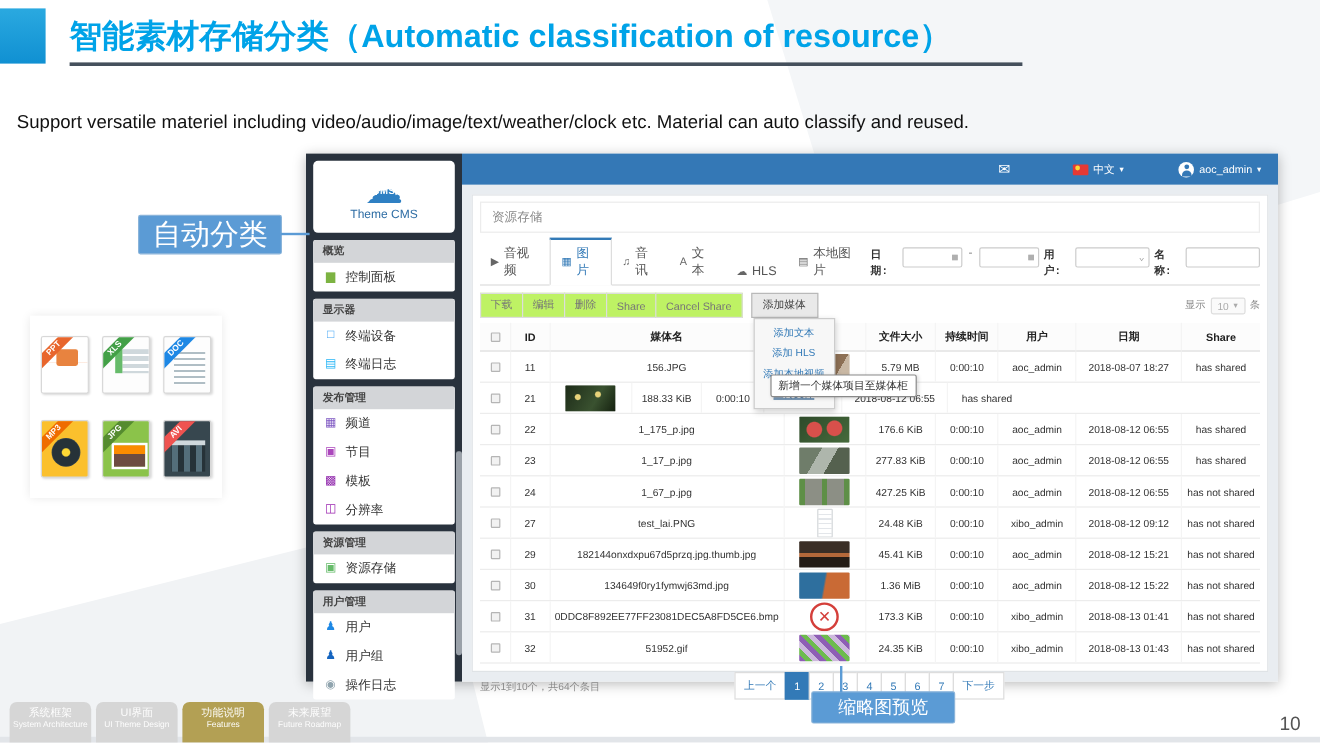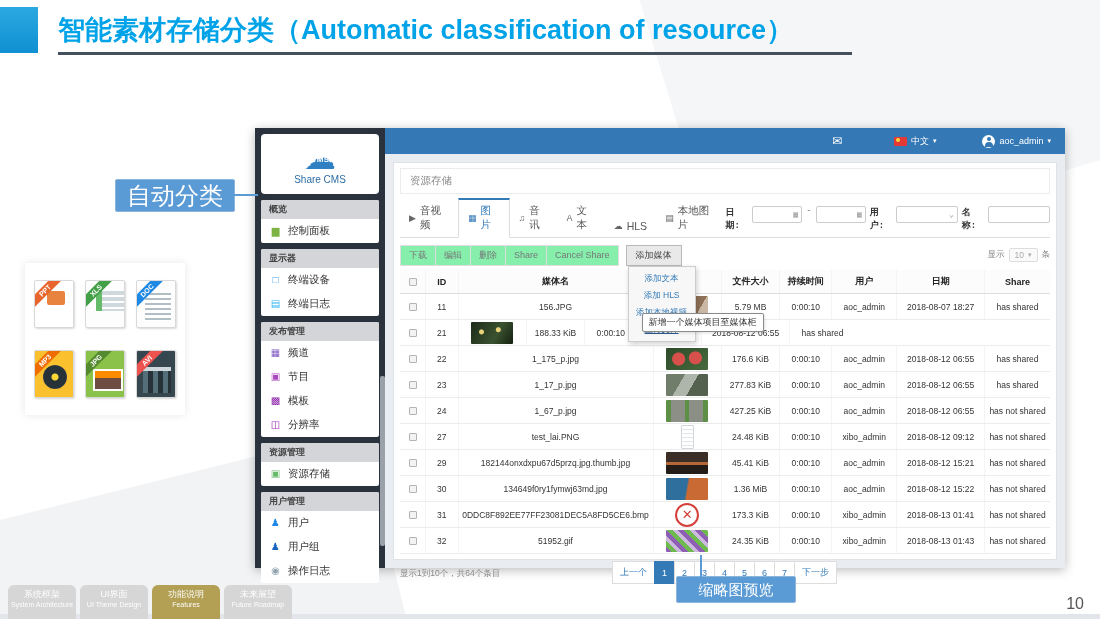--- a/index.html
+++ b/index.html
@@ -82,21 +82,21 @@
   .tab .tab-ic { font-size:9px; color:#666; }
   .tab.active { border:1px solid #ddd; border-bottom:1px solid #fff; border-top:2px solid #337ab7; margin-bottom:-1px; background:#fff; color:#337ab7; }
   .tab.active .tab-ic { color:#337ab7; }
   .filters { margin-left:auto; display:flex; align-items:flex-start; gap:4px; padding-bottom:5px; font-size:9px; color:#333; font-weight:bold;font-family:Liberation Mono, monospace; }
   .fin { display:inline-flex; align-items:center; justify-content:flex-end; width:52px; height:17px; border:1px solid #ccc; border-radius:2px; background:#fff; padding:0 3px; font-weight:normal; color:#999; font-size:8px; }
   .fsel { width:64px; }
   .fname { width:64px; }
   .dash { font-weight:normal; color:#777; }
 
   .toolbar-row { display:flex; align-items:center; margin:6px 6px 4px 6px; position:relative; }
-  .tbtn { font-size:9px; color:#777; border:1px solid #ddd; background:#86efac; padding:3px 8px; margin-right:-1px; cursor:pointer; }
+  .tbtn { font-size:9px; color:#777; border:1px solid #ddd; background:#bef264; padding:3px 8px; margin-right:-1px; cursor:pointer; }
   .add-wrap { position:relative; margin-left:8px; }
   .add-btn { font-size:9px; color:#444; border:1px solid #b9b9b9; background:#e9e9e9; padding:3px 9px; cursor:pointer; }
   .dd-menu { position:absolute; top:100%; left:2px; width:68px; background:#f7f7f7; border:1px solid #ccc; box-shadow:1px 2px 5px rgba(0,0,0,.18); z-index:8; padding:3px 0; text-align:center; }
   .dd-menu a { display:block; font-size:8.5px; color:#337ab7; padding:2.5px 0; text-decoration:none; cursor:pointer; }
   .dd-menu a.last { text-decoration:underline; color:#2a5d8f; }
   .dd-tooltip { position:absolute; top:calc(100% + 47px); left:16px; background:#fff; border:1px solid #8a8a8a; border-radius:2px; padding:2px 6px; font-size:9px; color:#333; white-space:nowrap; z-index:9; box-shadow:1px 1px 3px rgba(0,0,0,.12); }
   .show-pp { margin-left:auto; display:flex; align-items:center; gap:4px; font-size:8.5px; color:#8a8a8a; }
   .pp-box { display:inline-flex; align-items:center; gap:4px; border:1px solid #ddd; border-radius:2px; padding:1px 5px; color:#aaa; background:#fafafa; }
 
   .rtable { margin:2px 6px 0 6px; font-size:8.5px; color:#333; }
@@ -136,20 +136,21 @@
 <body>
 
 <div class="slide">
   <div class="wm wm-tr"></div>
   <div class="wm wm-bl"></div>
   <div class="bottom-strip"></div>
 
   <div class="title-accent"></div>
   <h1 class="page-title">智能素材存储分类（Automatic classification of resource）</h1>
   <div class="title-underline"></div>
+  <p class="sub-en">Support versatile materiel including video/audio/image/text/weather/clock etc. Material can auto classify and reused.</p>
 
   <div class="ficon-card">
       <div class="ficon ficon-ppt">
         <div class="fbody"></div>
         <div class="ribbon">PPT</div>
       </div>
       <div class="ficon ficon-xls">
         <div class="fbody"></div>
         <div class="ribbon">XLS</div>
       </div>
@@ -173,21 +174,21 @@
 
   <div class="callout callout-auto">自动分类</div>
   <div class="line-auto"></div>
   <div class="callout callout-thumb">缩略图预览</div>
   <div class="line-thumb"></div>
 
   <div class="cms">
     <aside class="cms-sidebar">
       <div class="logo-card">
         <div class="cloud">☁<span class="cloud-txt">CMS</span></div>
-        <div class="logo-name">Share CMS</div>
+        <div class="logo-name">Theme CMS</div>
       </div>
       <div>
           <div class="sb-section">
             <div class="sb-header">概览</div>
             <div class="sb-item">
               <span class="sb-ic" style="color: rgb(124, 179, 66);">▆</span>
               <span class="sb-lb">控制面板</span>
             </div>
           </div>
           <div class="sb-section">

